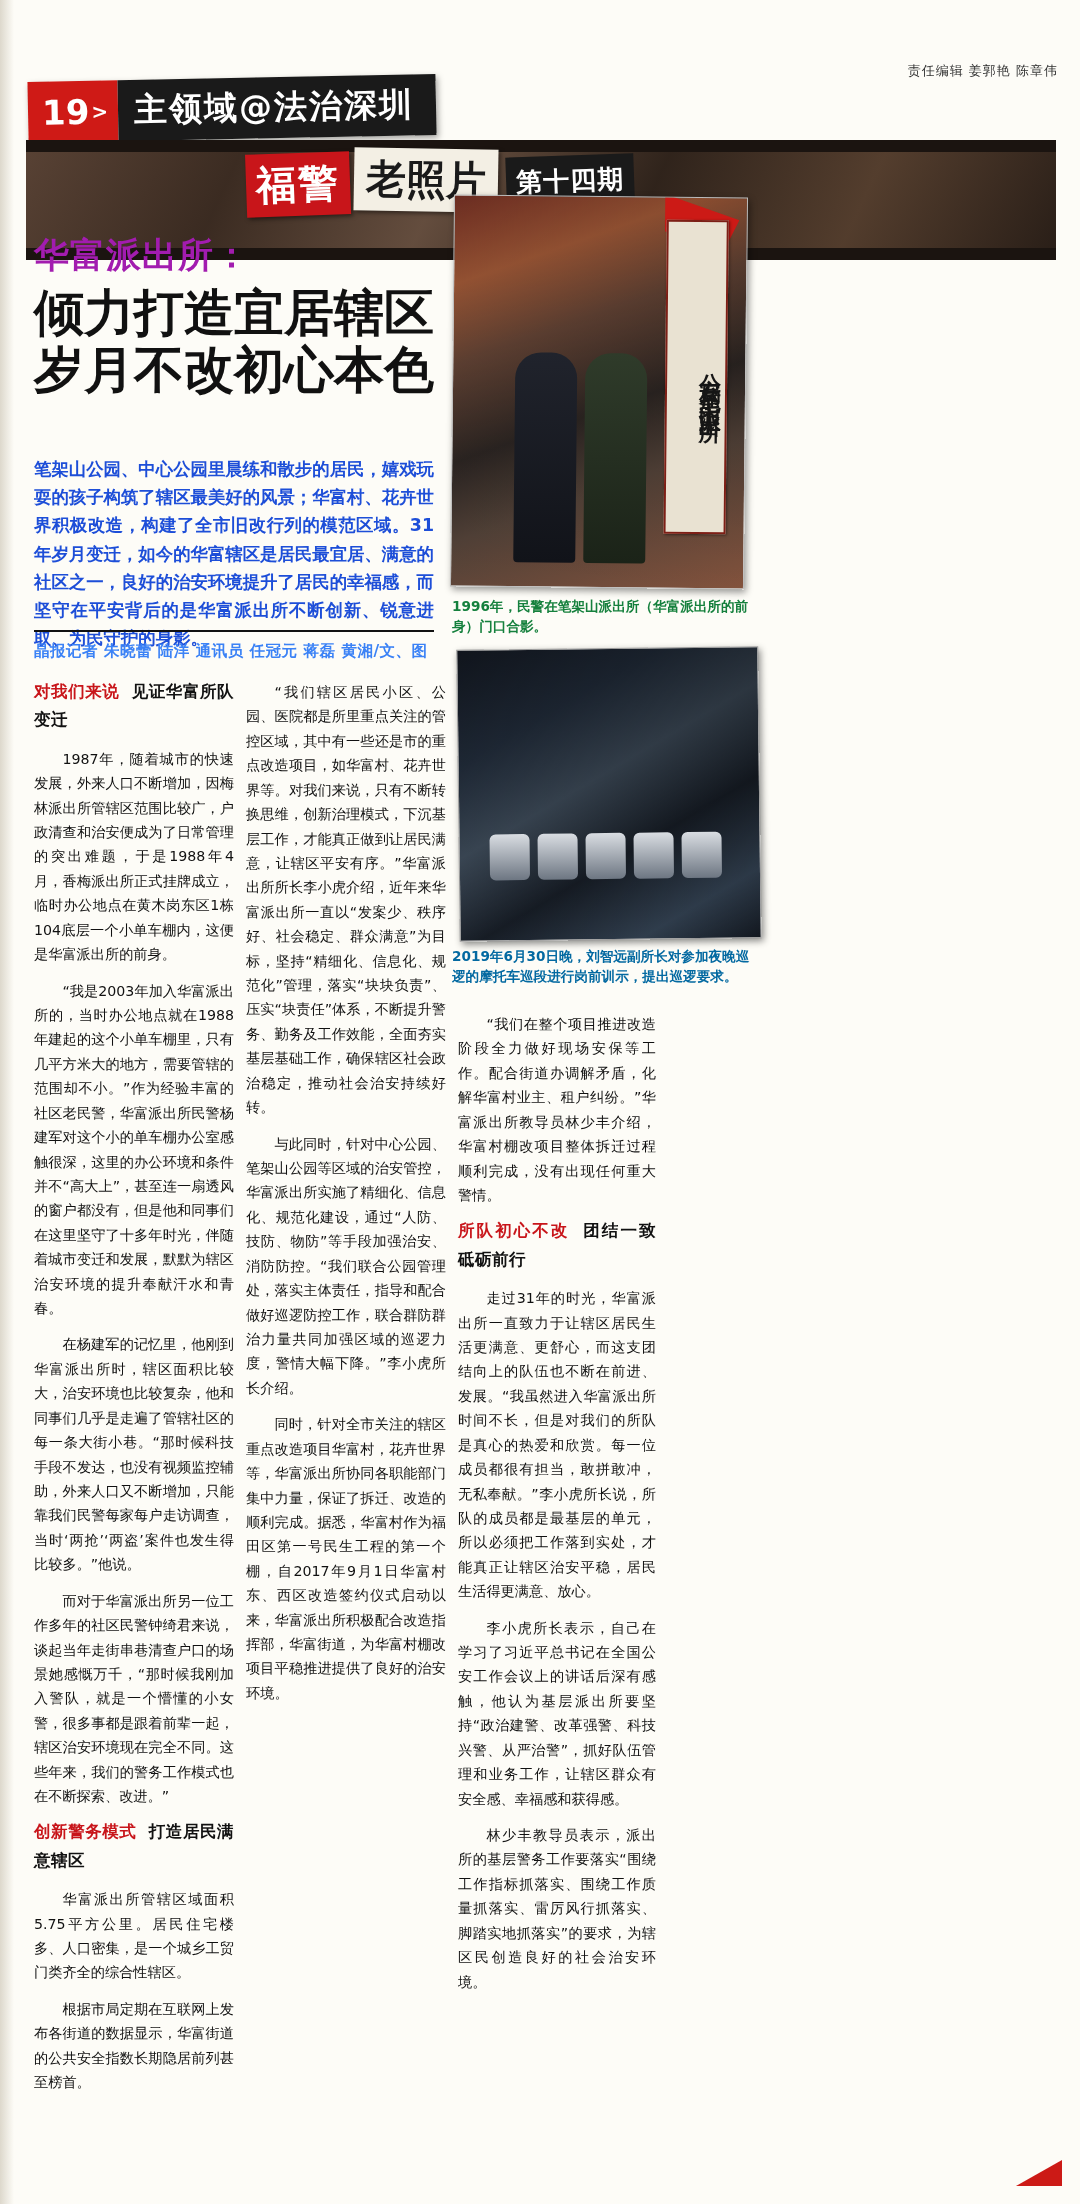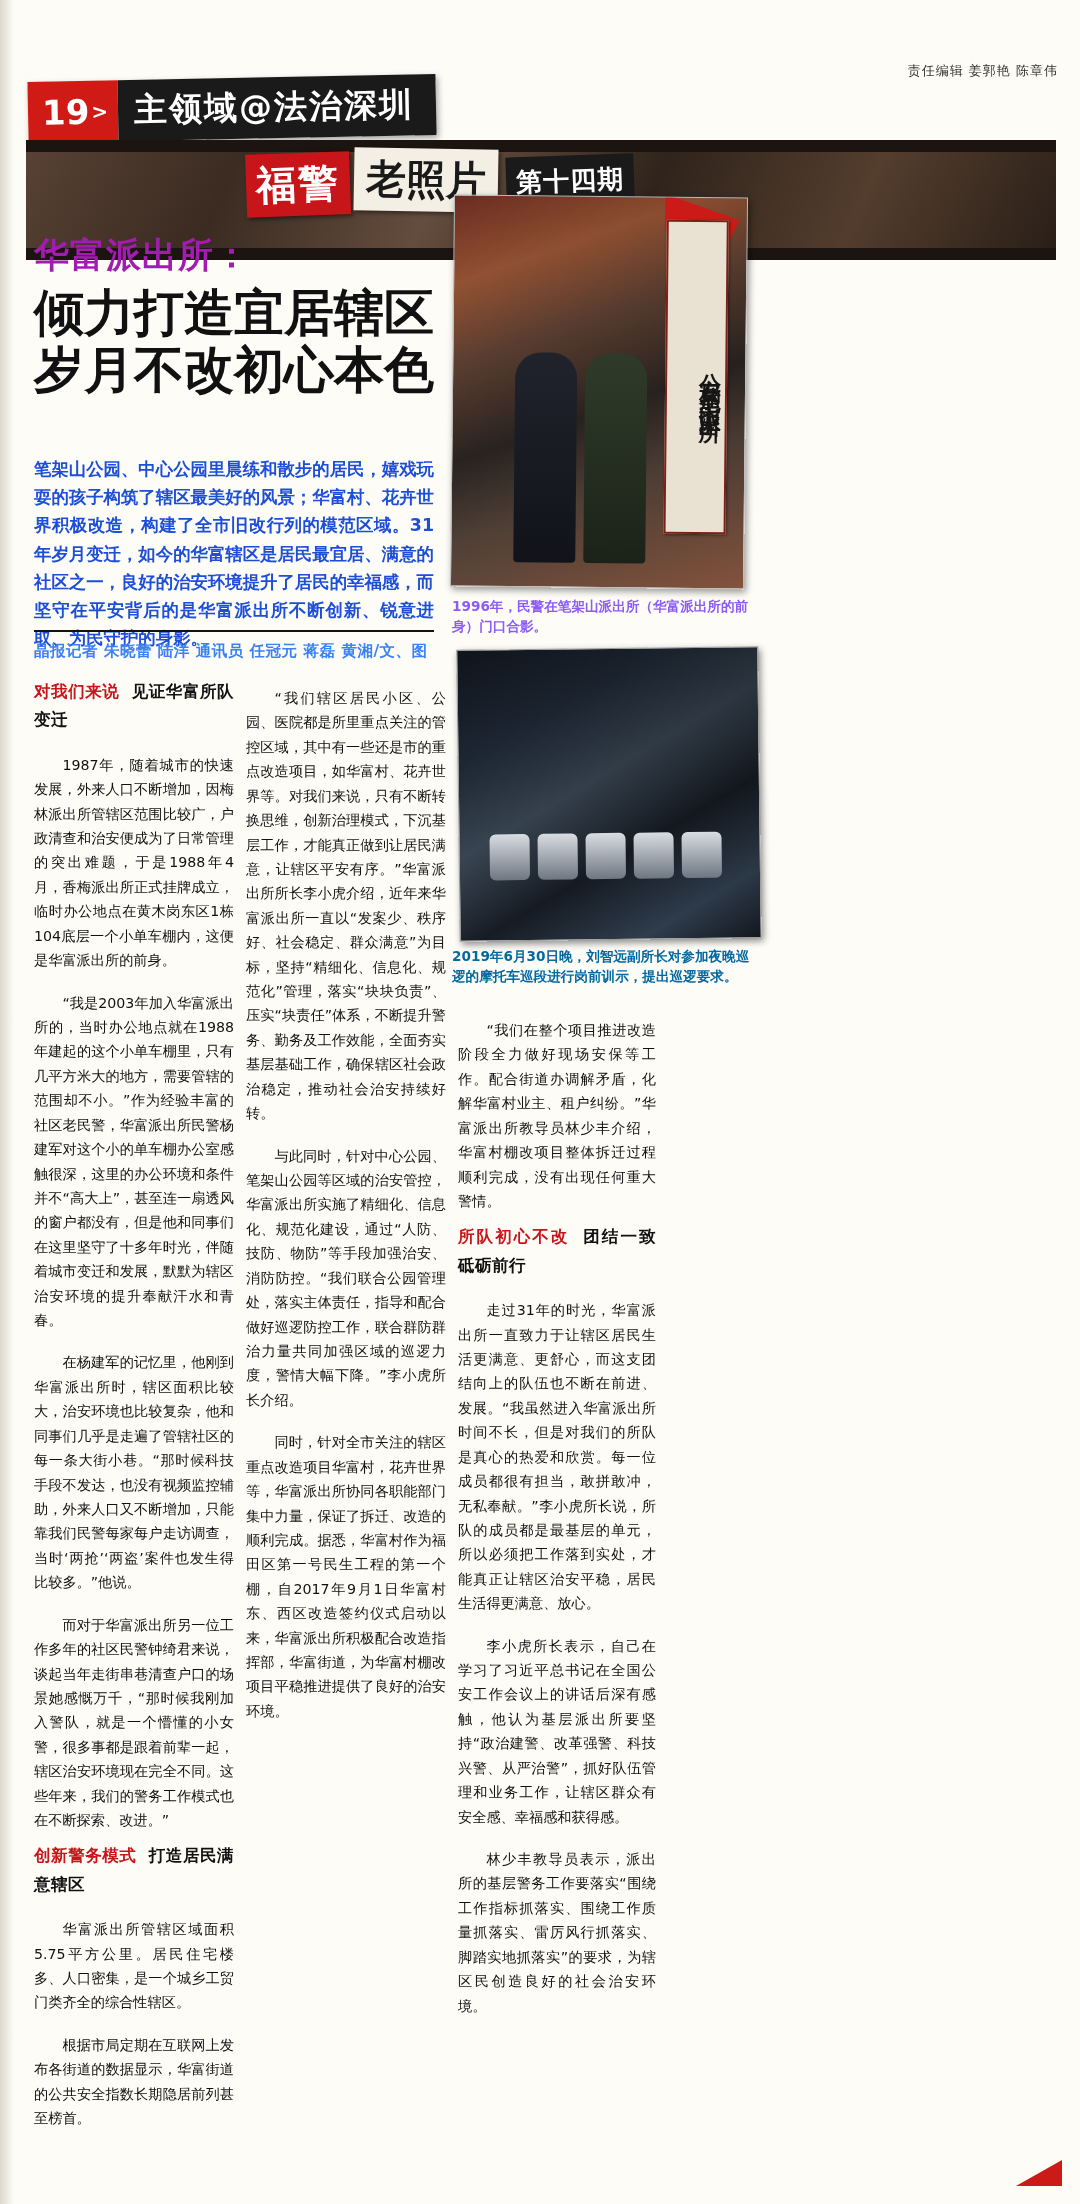--- a/index.html
+++ b/index.html
@@ -128,21 +128,21 @@
     background:#cc1a16;transform:rotate(12deg);
     clip-path:polygon(0 0,100% 18%,86% 100%,10% 70%);
   }
   .photo1 .figA,.photo1 .figB{
     position:absolute;bottom:24px;width:62px;height:210px;border-radius:26px 26px 4px 4px;
   }
   .photo1 .figA{left:62px;background:linear-gradient(180deg,#20232c,#111319);}
   .photo1 .figB{left:132px;background:linear-gradient(180deg,#2f3b2a,#1b2318);}
   .cap1{
     position:absolute;top:596px;left:452px;width:300px;
-    font-size:13.6px;line-height:1.5;font-weight:bold;color:#8b5cf6;
+    font-size:13.6px;line-height:1.5;font-weight:bold;color:#15803d;
   }
   .photo2{
     position:absolute;top:648px;left:458px;width:300px;height:290px;
     background:
       linear-gradient(180deg,rgba(0,0,0,.45),rgba(0,0,0,.15)),
       linear-gradient(150deg,#1d2533 0%,#2c3a4d 25%,#4a5a6b 45%,#1a212b 65%,#38485a 85%,#151b24 100%);
     border:1px solid #999;
     transform:rotate(-.7deg);
     box-shadow:2px 3px 7px rgba(0,0,0,.45);
     overflow:hidden;
@@ -160,21 +160,21 @@
   .cols{
     position:absolute;top:668px;left:34px;width:1012px;height:1500px;
   }
   .col{
     position:absolute;top:0;width:200px;
     font-size:14.2px;line-height:1.72;text-align:justify;color:#111;
   }
   .col.c1{left:0;}
   .col.c2{left:212px;}
   .col.c3{left:424px;top:332px;width:198px;}
-  .col p{margin:18px 0 2px 0;text-indent:2em;}
+  .col p{margin:12px 0 2px 0;text-indent:2em;}
   .sec-head{
     margin:10px 0 6px 0;font-weight:bold;font-size:16.5px;letter-spacing:.5px;
   }
   .sec-head .red{color:#c8151a;}
   .sec-head .blk{color:#111;margin-left:6px;}
   .redcorner{
     position:absolute;right:18px;bottom:18px;width:46px;height:26px;
     background:#cc1a16;clip-path:polygon(0 100%,100% 0,100% 100%);
   }
   .edge-left{

